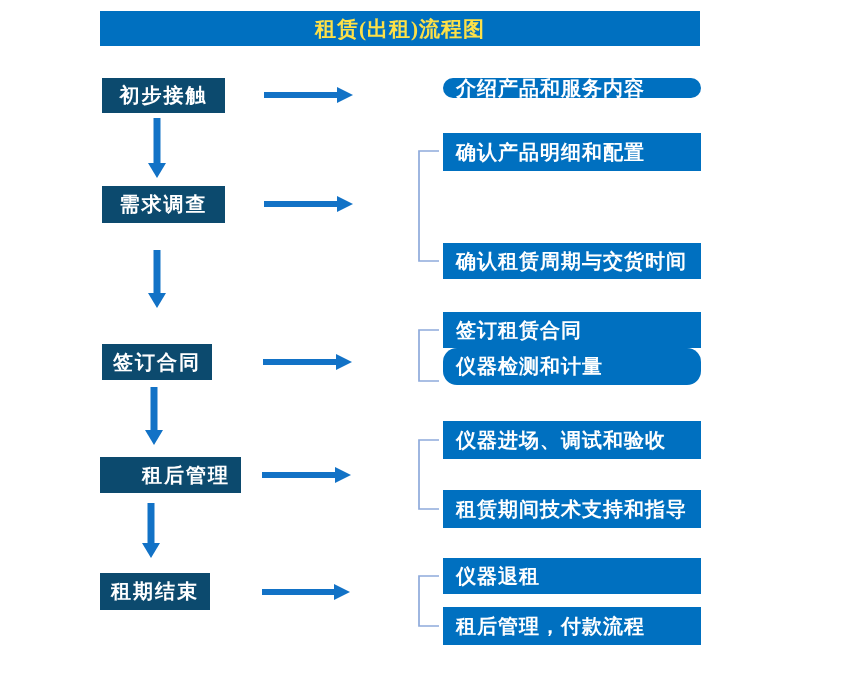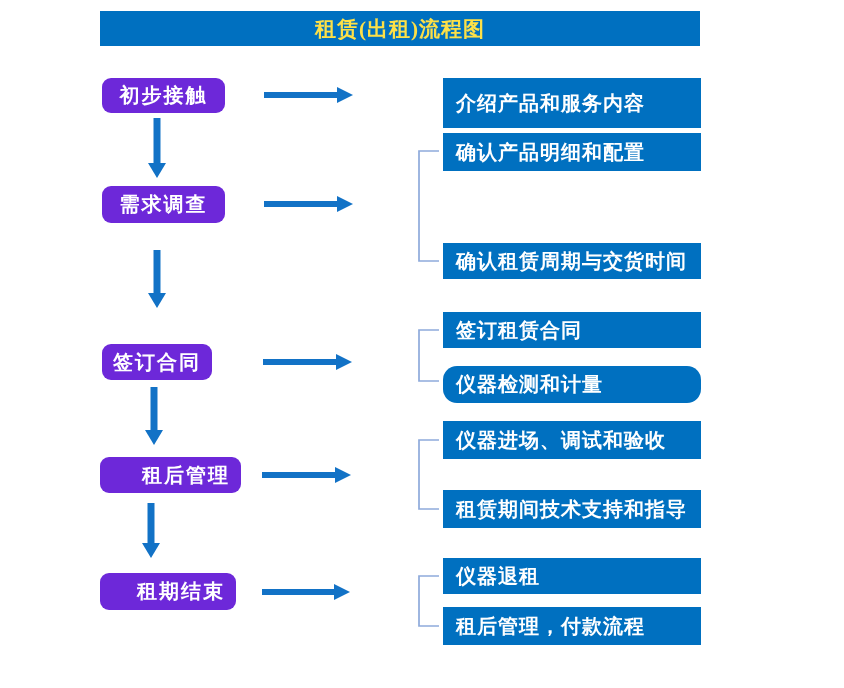--- a/index.html
+++ b/index.html
@@ -23,30 +23,29 @@
     color: #fde047;
     font-size: 21px;
     font-weight: bold;
     letter-spacing: 1px;
     display: flex;
     align-items: center;
     justify-content: center;
   }
   .stage-box {
     position: absolute;
-    background: #6d28d9;
+    background: #0c4a6e;
     color: #ffffff;
     font-size: 20px;
     font-weight: bold;
     letter-spacing: 2px;
     display: flex;
     align-items: center;
     justify-content: center;
     white-space: nowrap;
-    border-radius: 9px;
   }
   .detail-box {
     position: absolute;
     left: 443px;
     width: 258px;
     background: #0070C0;
     color: #ffffff;
     font-size: 20px;
     font-weight: bold;
     letter-spacing: 1px;
@@ -66,29 +65,29 @@
 <body>
 
 <div id="canvas">
 
   <div class="title-bar">租赁(出租)流程图</div>
 
   <div class="stage-box" style="left:102px; top:78px;  width:123px; height:35px;">初步接触</div>
   <div class="stage-box" style="left:102px; top:186px; width:123px; height:37px;">需求调查</div>
   <div class="stage-box" style="left:102px; top:344px; width:110px; height:36px;">签订合同</div>
   <div class="stage-box" style="left:100px; top:457px; width:110px; height:36px;padding-left:31px;">租后管理</div>
-  <div class="stage-box" style="left:100px; top:573px; width:110px; height:37px;padding-left:26px;">租期结束</div>
+  <div class="stage-box" style="left:100px; top:573px; width:110px; height:37px;">租期结束</div>
 
-  <div class="detail-box" style="top:78px;  height:50px;">介绍产品和服务内容</div>
+  <div class="detail-box" style="top:78px;  height:20px;border-radius:12px;">介绍产品和服务内容</div>
 
   <div class="detail-box" style="top:133px; height:38px;">确认产品明细和配置</div>
   <div class="detail-box" style="top:243px; height:36px;">确认租赁周期与交货时间</div>
 
   <div class="detail-box" style="top:312px; height:36px;">签订租赁合同</div>
-  <div class="detail-box" style="top:366px; height:37px;border-radius:14px;">仪器检测和计量</div>
+  <div class="detail-box" style="top:348px; height:37px;border-radius:14px;">仪器检测和计量</div>
 
   <div class="detail-box" style="top:421px; height:38px;">仪器进场、调试和验收</div>
   <div class="detail-box" style="top:490px; height:38px;">租赁期间技术支持和指导</div>
 
   <div class="detail-box" style="top:558px; height:36px;">仪器退租</div>
   <div class="detail-box" style="top:607px; height:38px;">租后管理，付款流程</div>
 
   <svg class="overlay" width="844" height="688" viewBox="0 0 844 688">
 
     <g>

